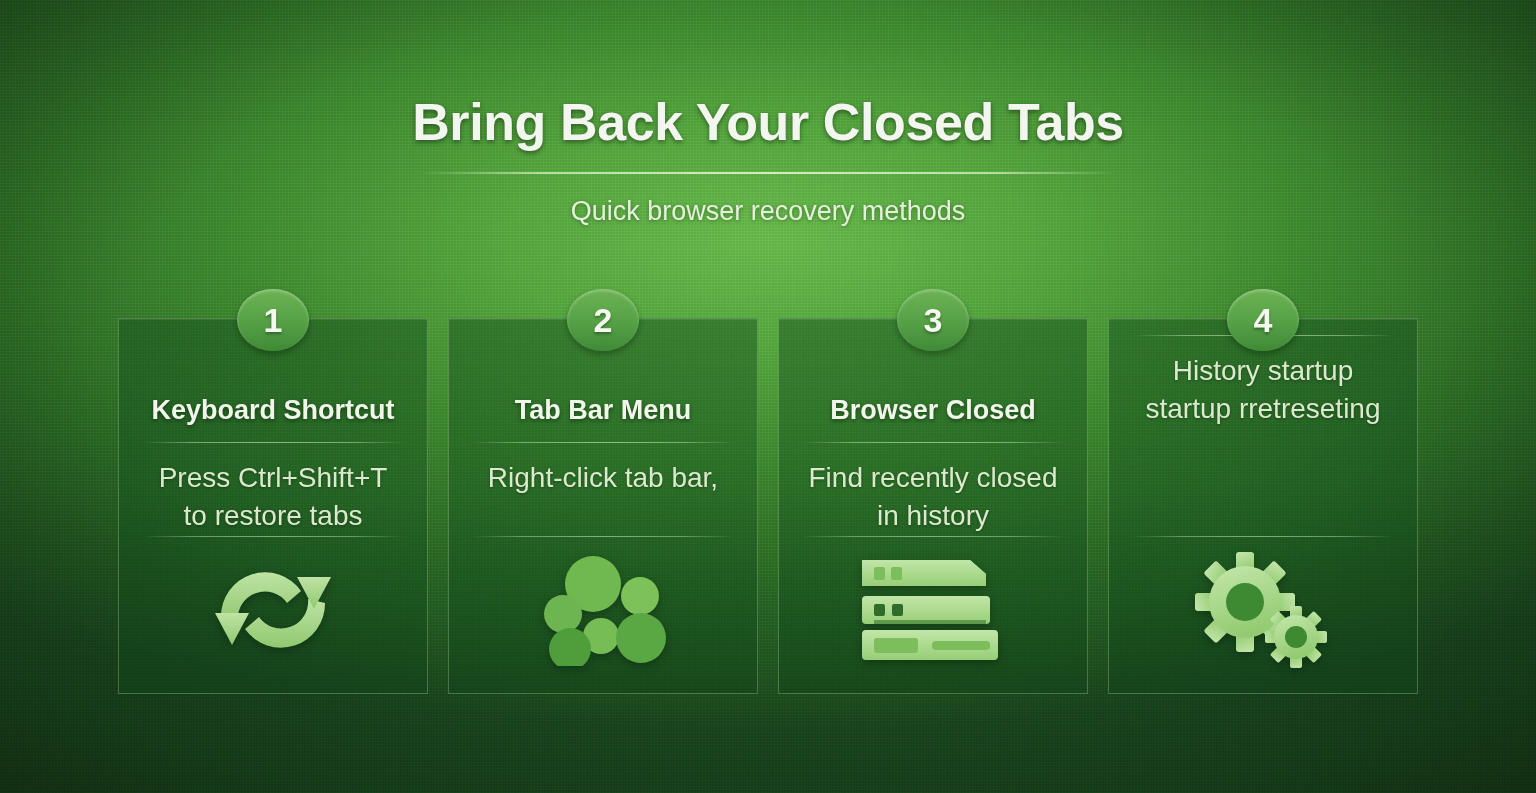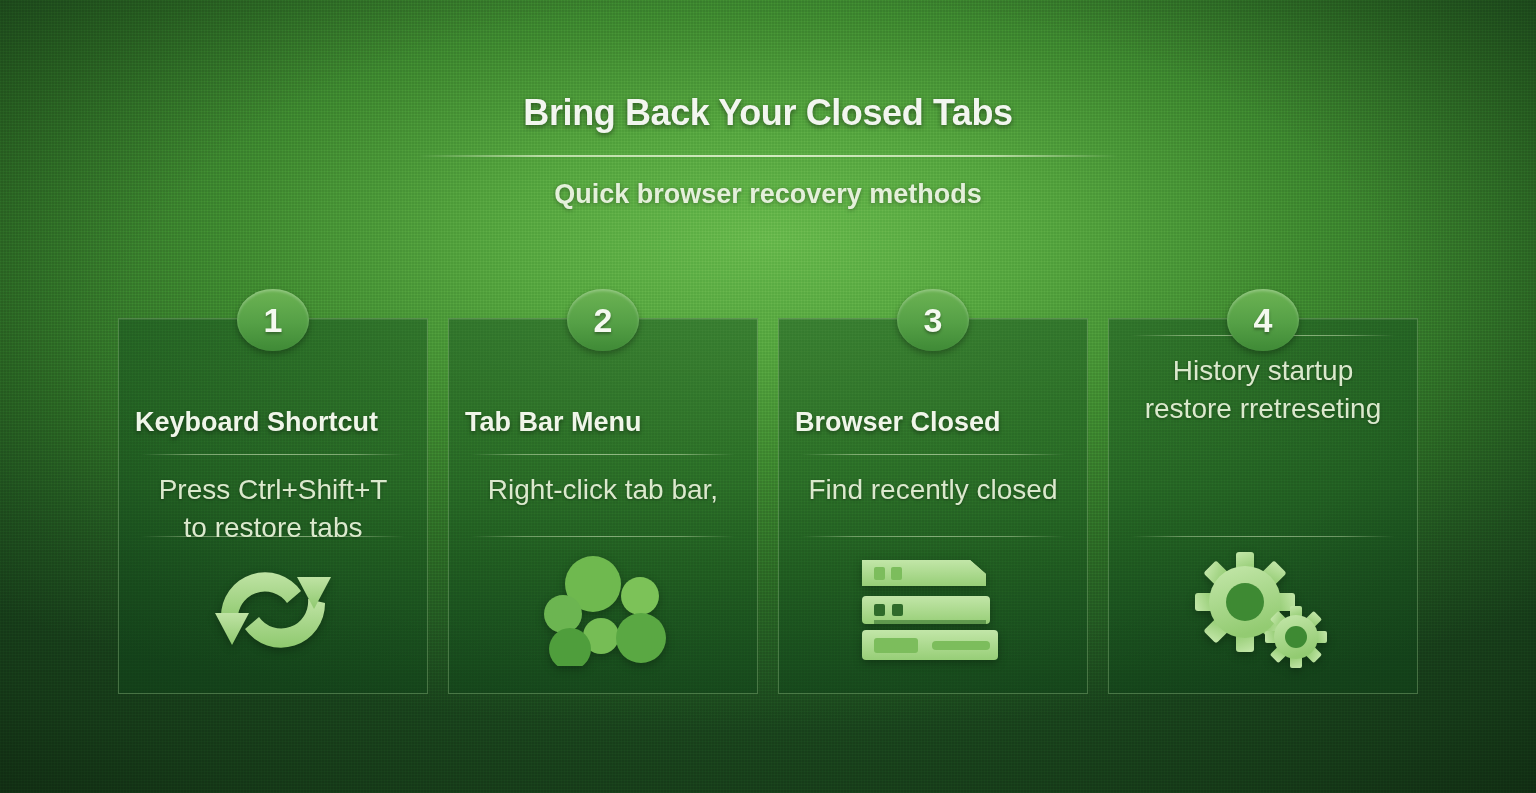--- a/index.html
+++ b/index.html
@@ -52,21 +52,21 @@
   
   #header {
     position: absolute;
     top: 0; left: 0; right: 0;
     text-align: center;
     z-index: 4;
   }
   #page-title {
     margin: 0;
     padding-top: 94px;
-    font-size: 36px;
+    font-size: 52px;
     font-weight: bold;
     color: #f2f6ef;
     letter-spacing: -0.4px;
     text-shadow: 0 2px 5px rgba(0,0,0,0.45);
     line-height: 1.08;
   }
   #title-divider {
     width: 700px;
     height: 2px;
     margin: 22px auto 0 auto;
@@ -74,21 +74,21 @@
       rgba(220,240,200,0) 0%,
       rgba(226,243,206,0.72) 18%,
       rgba(232,246,214,0.85) 50%,
       rgba(226,243,206,0.72) 82%,
       rgba(220,240,200,0) 100%);
   }
   #page-subtitle {
     margin: 0;
     padding-top: 22px;
     font-size: 27px;
-    font-weight: bold;
+    font-weight: normal;
     color: #e4f0da;
     text-shadow: 0 1px 4px rgba(0,0,0,0.35);
   }
 
   
   #cards {
     position: absolute;
     top: 318px;
     left: 118px;
     width: 1300px;
@@ -123,23 +123,23 @@
     justify-content: center;
   }
   .badge-num {
     font-size: 34px;
     font-weight: bold;
     color: #f4f9ef;
     text-shadow: 0 2px 3px rgba(0,0,0,0.35);
     line-height: 1;
   }
   .card-title {
-    margin: 16px;
+    margin: 4px;
     padding-top: 73px;
-    text-align: left;
+    text-align: center;
     font-size: 27px;
     font-weight: bold;
     color: #f0f6e9;
     text-shadow: 0 2px 4px rgba(0,0,0,0.40);
     line-height: 1.1;
   }
   .card-divider {
     height: 1px;
     margin: 16px 22px 0 22px;
     background: linear-gradient(90deg,
@@ -252,20 +252,21 @@
     </div>
 
     <div class="card">
       <div class="badge">
         <span class="badge-num">3</span>
       </div>
       <h2 class="card-title">Browser Closed</h2>
       <div class="card-divider"></div>
       <p class="card-desc">
         <span>Find recently closed</span>
+        <span class="l2">in history</span>
       </p>
       <div class="icon-divider"></div>
       <div class="card-icon-wrap">
         <svg width="150" height="112" viewBox="0 0 150 112">
           <defs>
             <linearGradient id="g3" x1="0" y1="0" x2="0" y2="1">
               <stop offset="0%" stop-color="#c2e6a8"></stop>
               <stop offset="100%" stop-color="#97ce77"></stop>
             </linearGradient>
           </defs>
@@ -288,21 +289,21 @@
       </div>
     </div>
 
     <div class="card">
       <div class="badge">
         <span class="badge-num">4</span>
       </div>
       <div class="card-divider"></div>
       <p class="card-desc">
         <span>History startup</span>
-        <span class="l2">restore rretreseting</span>
+        <span class="l2">startup rretreseting</span>
       </p>
       <div class="icon-divider"></div>
       <div class="card-icon-wrap">
         <svg width="140" height="116" viewBox="0 0 140 116">
           <defs>
             <linearGradient id="g4" x1="0" y1="0" x2="0.3" y2="1">
               <stop offset="0%" stop-color="#c4e7aa"></stop>
               <stop offset="100%" stop-color="#93cb72"></stop>
             </linearGradient>
           </defs>

